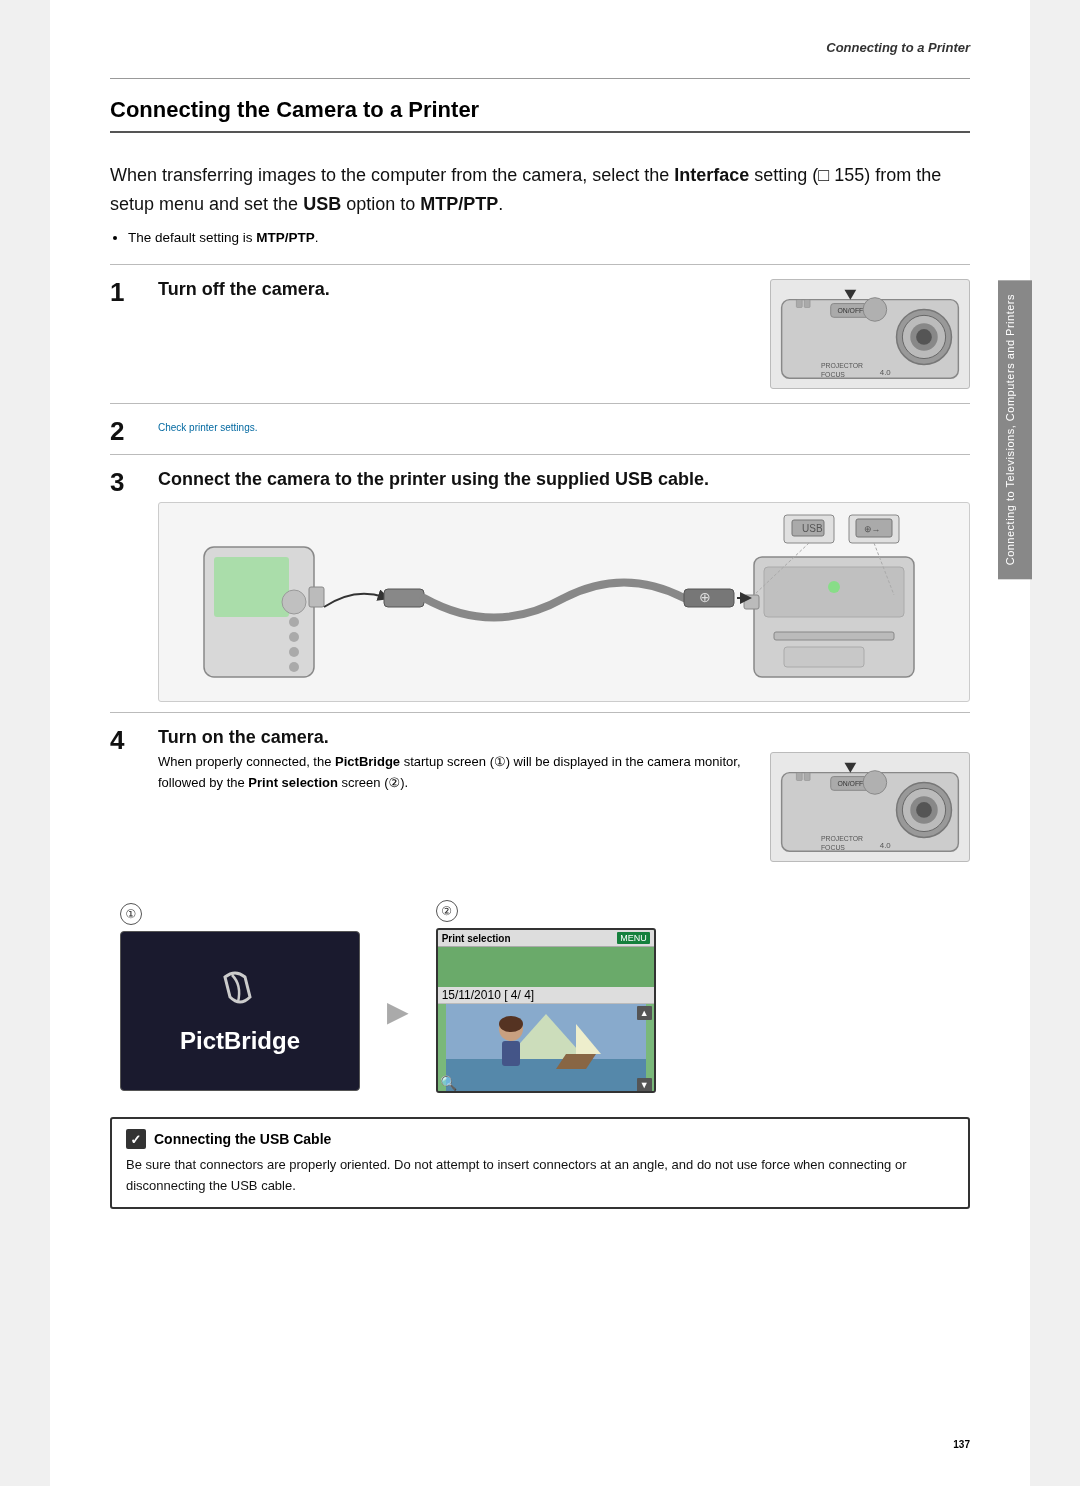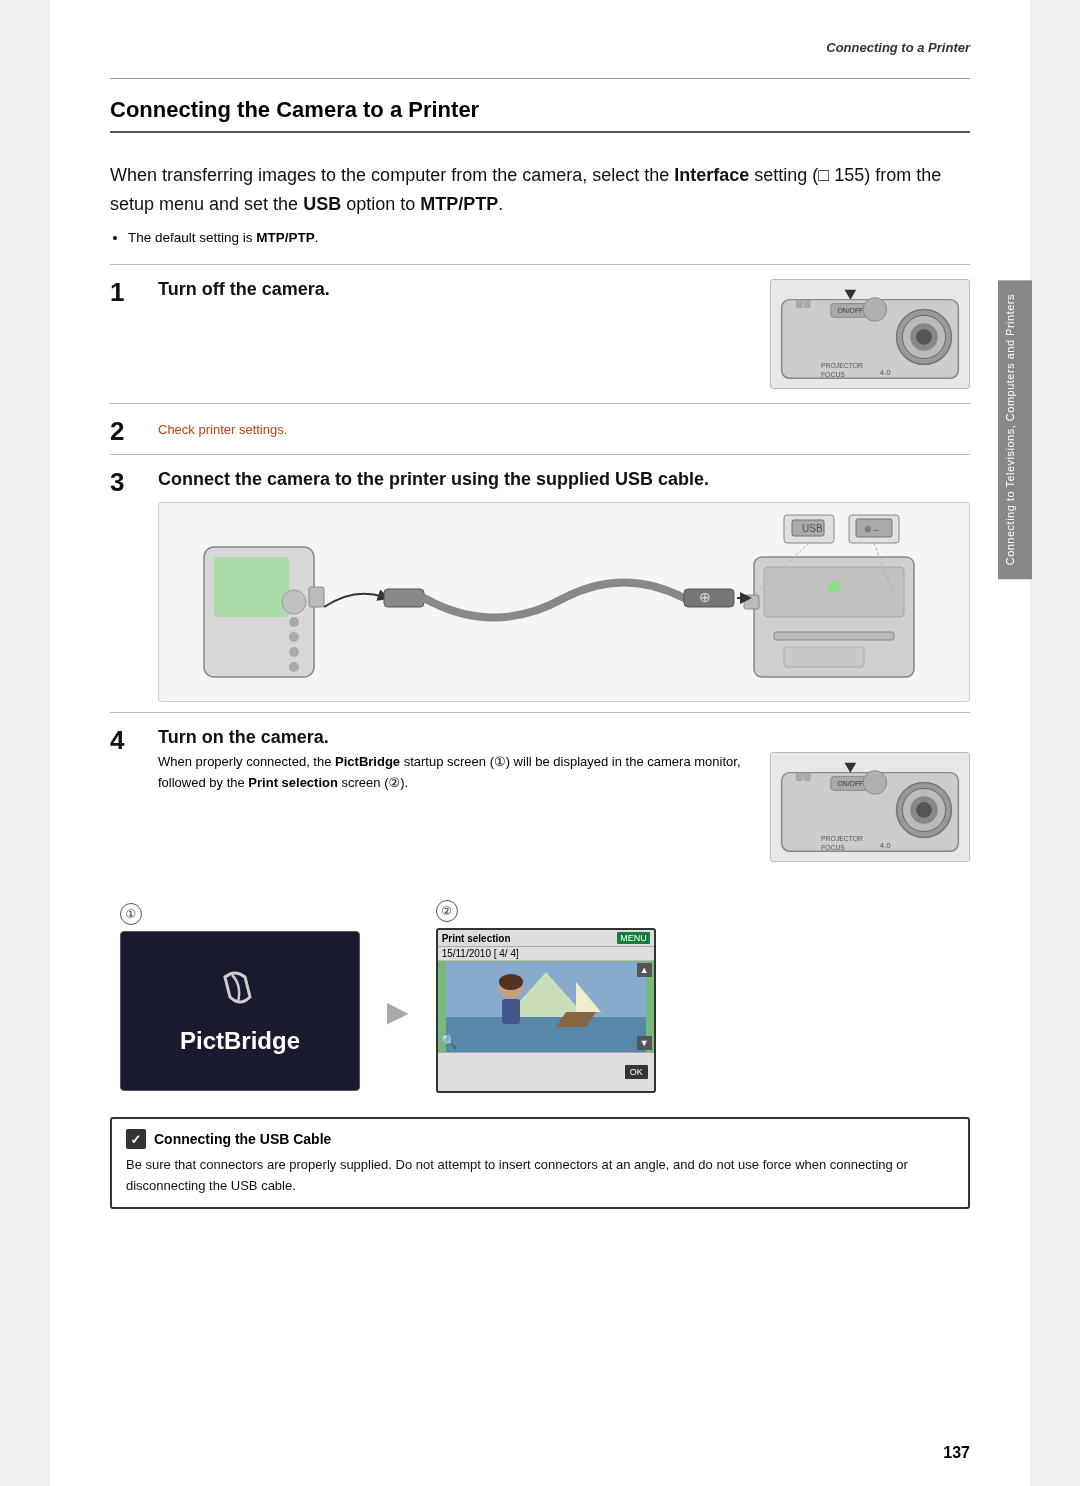--- a/index.html
+++ b/index.html
@@ -95,22 +95,22 @@
     .step-content {
       flex: 1;
     }
     .step-title {
       font-size: 18px;
       font-weight: bold;
       color: #111;
       margin-bottom: 4px;
     }
     .step-sub {
-      font-size: 13px;
-      color: #c2410c;
+      font-size: 10px;
+      color: #0369a1;
       margin-top: 4px;
     }
     .step-image-right {
       margin-left: auto;
       flex-shrink: 0;
     }
 
     
     .step3-image {
       width: 100%;
@@ -299,24 +299,24 @@
     }
     .note-text {
       font-size: 13px;
       line-height: 1.6;
       color: #111;
     }
 
     
     .page-footer {
       text-align: right;
-      font-size: 16px;
+      font-size: 10px;
       font-weight: bold;
       position: absolute;
-      bottom: 24px;
+      bottom: 36px;
       right: 60px;
     }
 
     
     .cam-illustration {
       border: 1px solid #bbb;
       background: #e8e8e8;
       border-radius: 3px;
     }
   </style>
@@ -504,21 +504,21 @@
 
     <div class="screenshot-item">
       <div class="screenshot-label">②</div>
       <div class="print-selection-box">
 
         <div class="ps-header">
           <span style="font-size:10px;font-weight:bold;">Print selection</span>
           <span class="ps-menu-btn">MENU</span>
         </div>
 
-        <div style="background:#ddd;padding:1px 4px;font-size:10px;border-bottom:1px solid #bbb;">
+        <div style="background:#ddd;padding:1px 4px;font-size:12px;border-bottom:1px solid #bbb;margin-top:40px;">
           <span>15/11/2010  [  4/  4]</span>
         </div>
 
         <div class="ps-body">
 
           <svg width="200" height="90" viewBox="0 0 200 90">
 
             <rect x="0" y="0" width="200" height="55" fill="#88aacc"></rect>
 
             <rect x="0" y="55" width="200" height="35" fill="#5588aa"></rect>
@@ -550,20 +550,20 @@
     </div>
   </div>
 
   <div class="note-box">
     <div class="note-title">
       <div class="note-icon">
         <span>✓</span>
       </div>
       <span>Connecting the USB Cable</span>
     </div>
-    <div class="note-text">Be sure that connectors are properly supplied. Do not attempt to insert connectors at an angle, and do not use force when connecting or disconnecting the USB cable.</div>
+    <div class="note-text">Be sure that connectors are properly oriented. Do not attempt to insert connectors at an angle, and do not use force when connecting or disconnecting the USB cable.</div>
   </div>
 
   <div class="page-footer">
     <span>137</span>
   </div>
 
 </div>
 
 </body></html>

